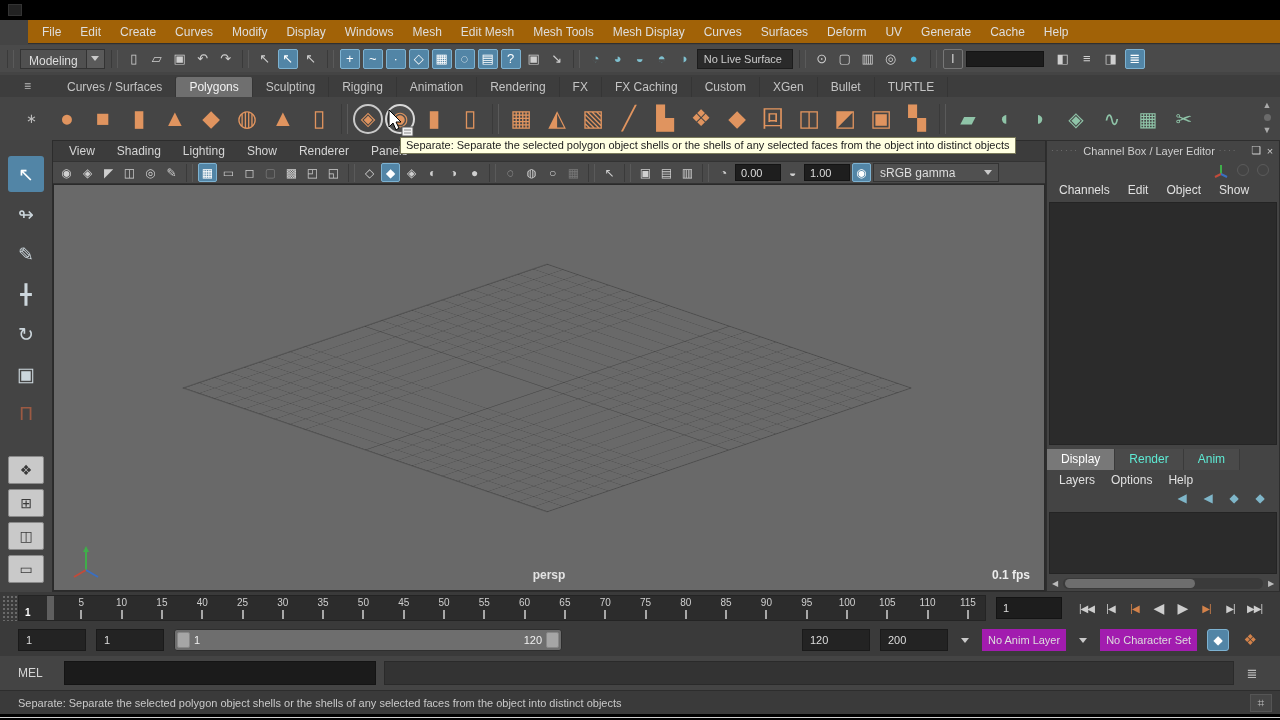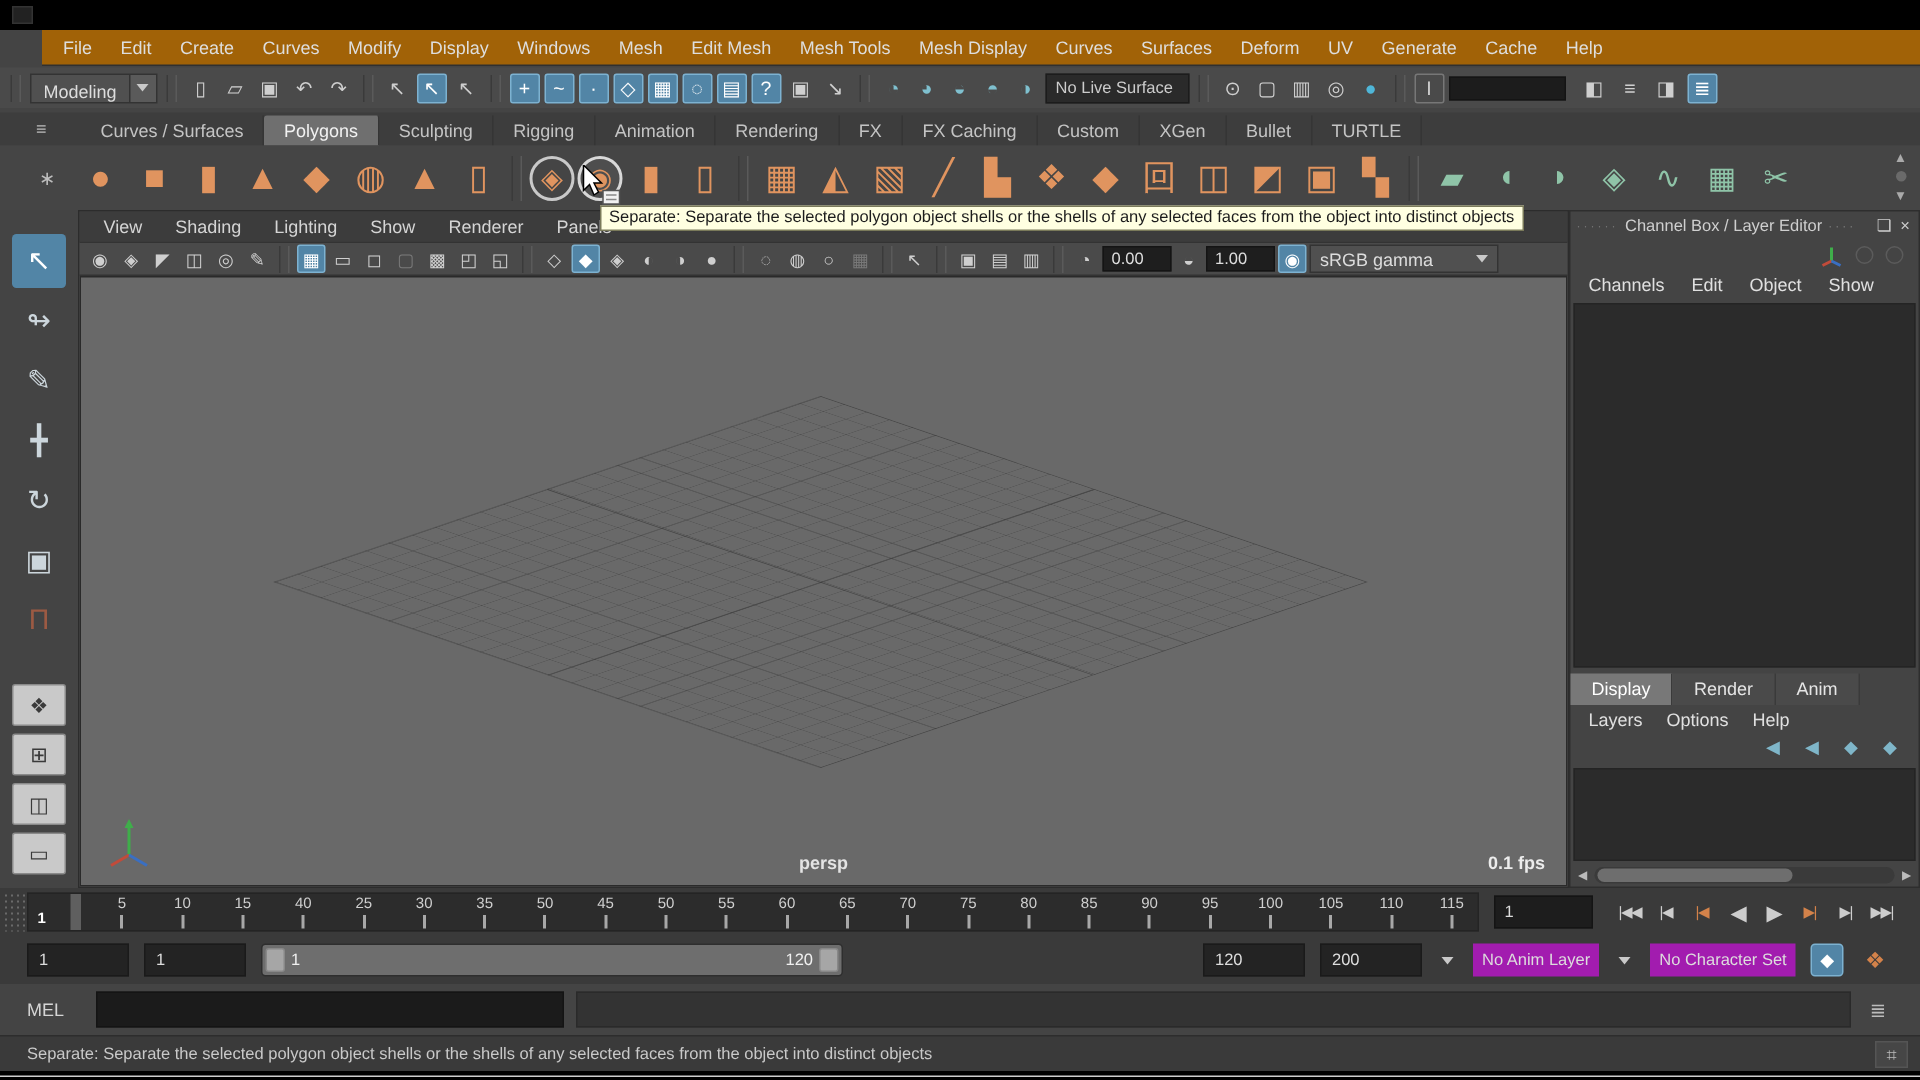--- a/index.html
+++ b/index.html
@@ -111,21 +111,21 @@
   .cbtitle { height:19px; display:flex; align-items:center; padding:0 4px; gap:4px; flex:none; }
   .dots { color:#777; font-size:8px; letter-spacing:2px; overflow:hidden; white-space:nowrap; width:40px; }
   .cbtitle .t { flex:1; text-align:center; font-size:11px; color:#cfcfcf; white-space:nowrap; }
   .cbtitle .wic { width:14px; height:14px; display:flex; align-items:center; justify-content:center;
     font-size:11px; color:#ccc; }
   .maniprow { height:20px; display:flex; justify-content:flex-end; align-items:center; gap:8px; padding:0 10px; flex:none; }
   .ghost { width:12px; height:12px; border-radius:50%; border:1px solid #5b5b5b; }
   .cbmenu { height:20px; display:flex; gap:18px; padding:0 12px; align-items:center; color:#e0e0e0; flex:none; }
   .darkarea { background:#2b2b2b; border:1px solid #242424; margin:2px; flex:1; }
   .letabs { height:21px; display:flex; flex:none; margin-top:2px; }
-  .letab { padding:3px 14px; background:#4a4a4a; color:#e5e5e5; border-right:1px solid #3a3a3a; }
+  .letab { padding:3px 14px; background:#4a4a4a; color:#5eead4; border-right:1px solid #3a3a3a; }
   .letab.active { background:#787878; color:#fff; }
   .lemenu { height:20px; display:flex; gap:16px; padding:0 12px; align-items:center; color:#e0e0e0; flex:none; }
   .leicons { height:20px; display:flex; justify-content:flex-end; gap:8px; padding:0 10px; flex:none; }
   .leicons .ibox { width:18px; height:16px; color:#7fb6c9; font-size:12px; }
   .lelist { background:#2b2b2b; border:1px solid #242424; margin:2px; height:62px; flex:none; }
   .hscroll { height:15px; display:flex; align-items:center; gap:2px; padding:0 2px; flex:none; }
   .hscroll .sbtn { width:12px; height:12px; font-size:8px; color:#bbb; display:flex; align-items:center; justify-content:center; }
   .hscroll .track { flex:1; height:11px; background:#3a3a3a; border-radius:6px; position:relative; }
   .hscroll .thumb { position:absolute; left:2px; top:1px; width:65%; height:9px; background:#6e6e6e; border-radius:5px; }
 

